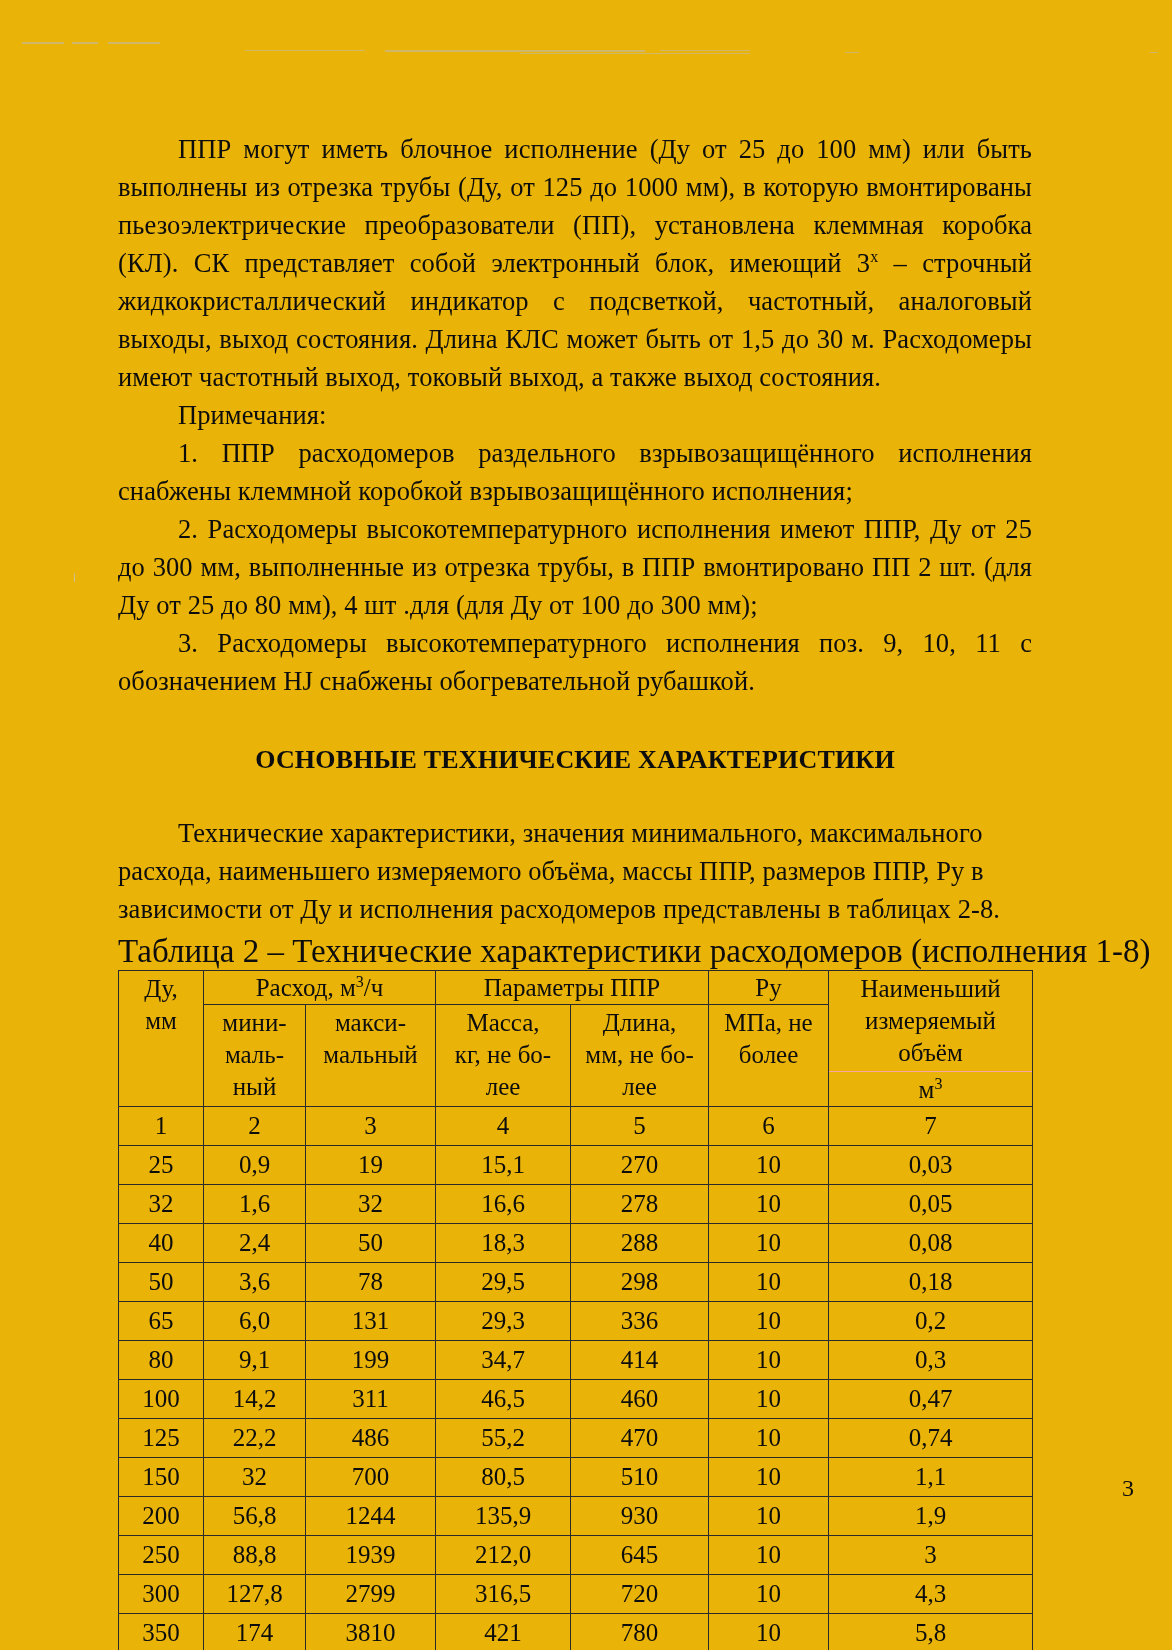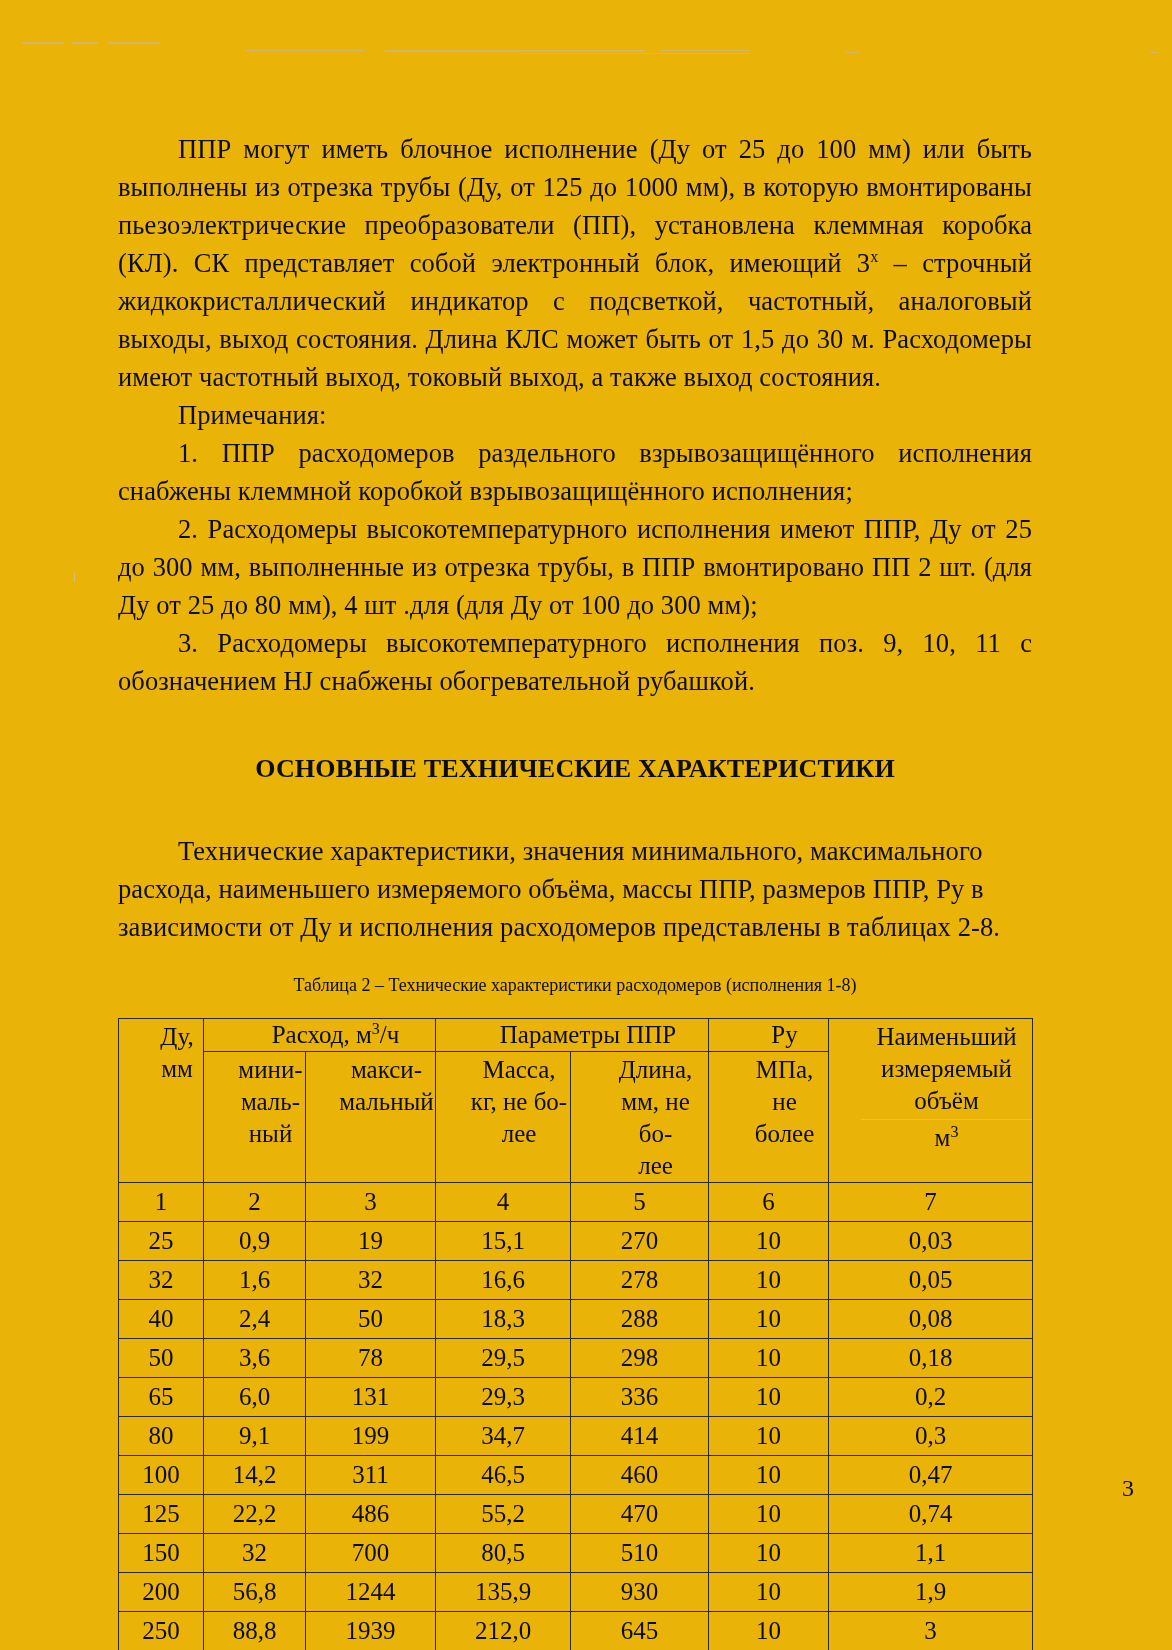--- a/index.html
+++ b/index.html
@@ -61,36 +61,36 @@
     text-justify: inter-word;
     letter-spacing: .1px;
     hyphens: manual;
   }
   p.body-text.indent { text-indent: 60px; }
   p.body-text.last-line-left { text-align: left; }
 
   .note-line { text-indent: 60px; }
 
   h2.section-title {
-    margin: 16px;
+    margin: 7px;
     font-size: 26px;
     font-weight: bold;
     text-align: center;
     letter-spacing: .2px;
   }
 
   .spacer-lg { height: 38px; }
   .spacer-md { height: 32px; }
   .spacer-sm { height: 6px; }
 
   .table-caption {
-    margin: 16px;
-    font-size: 18px;
+    margin: 0;
+    font-size: 33px;
     line-height: 34px;
-    text-align: center;
+    text-align: left;
     white-space: nowrap;
   }
 
   table.spec-table {
     border-collapse: collapse;
     width: 914px;
     table-layout: fixed;
     margin-top: 2px;
   }
   table.spec-table td,
@@ -100,21 +100,20 @@
     font-size: 25px;
     line-height: 32px;
     text-align: center;
     vertical-align: middle;
     padding: 0;
     font-family: "Liberation Serif", "DejaVu Serif", serif;
   }
   table.spec-table th.hcell {
     vertical-align: top;
     padding-top: 2px;
-    padding-left: 32px;
   }
   table.spec-table th.hcell.mid { vertical-align: middle; padding-top: 0; }
   table.spec-table td.data-cell { height: 38px; }
   table.spec-table tr.numbering td { height: 38px; }
 
   .hdr-stack { display: block; line-height: 32px; }
 
   sup.exp {
     font-size: 16px;
     vertical-align: super;

